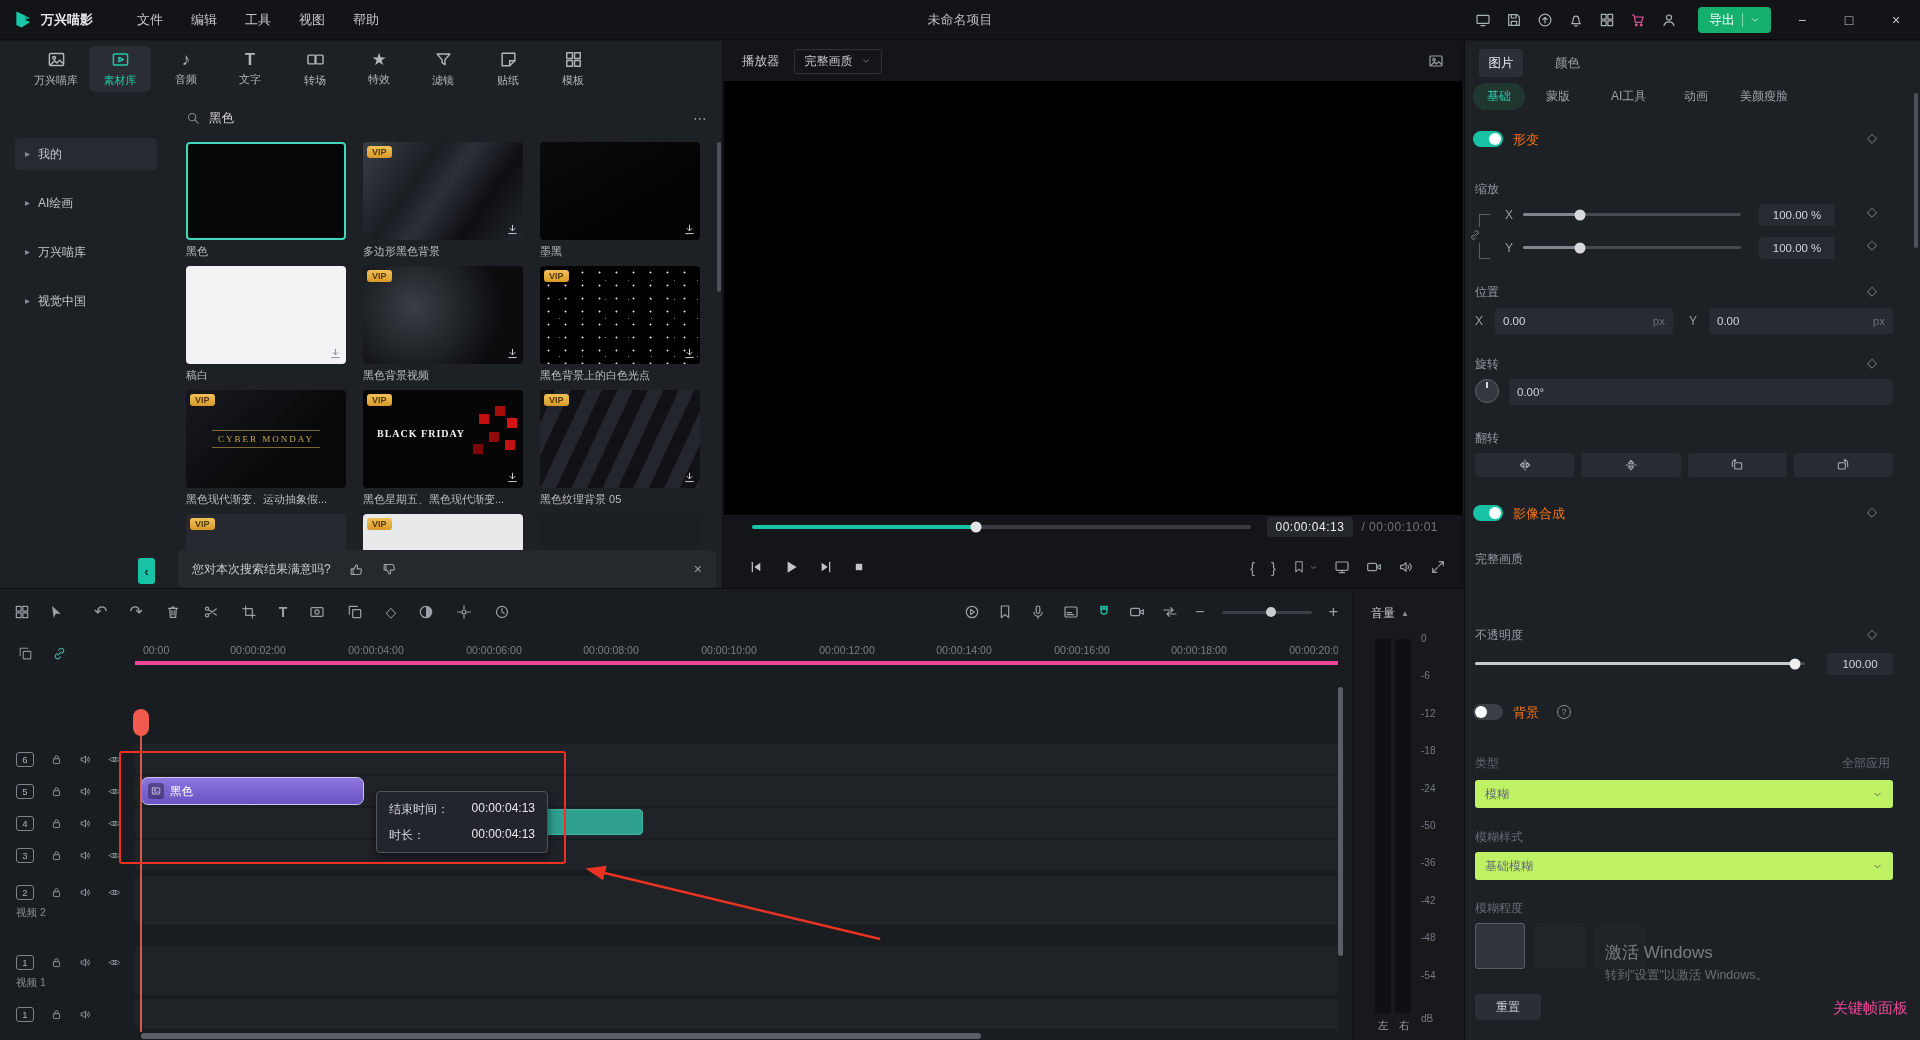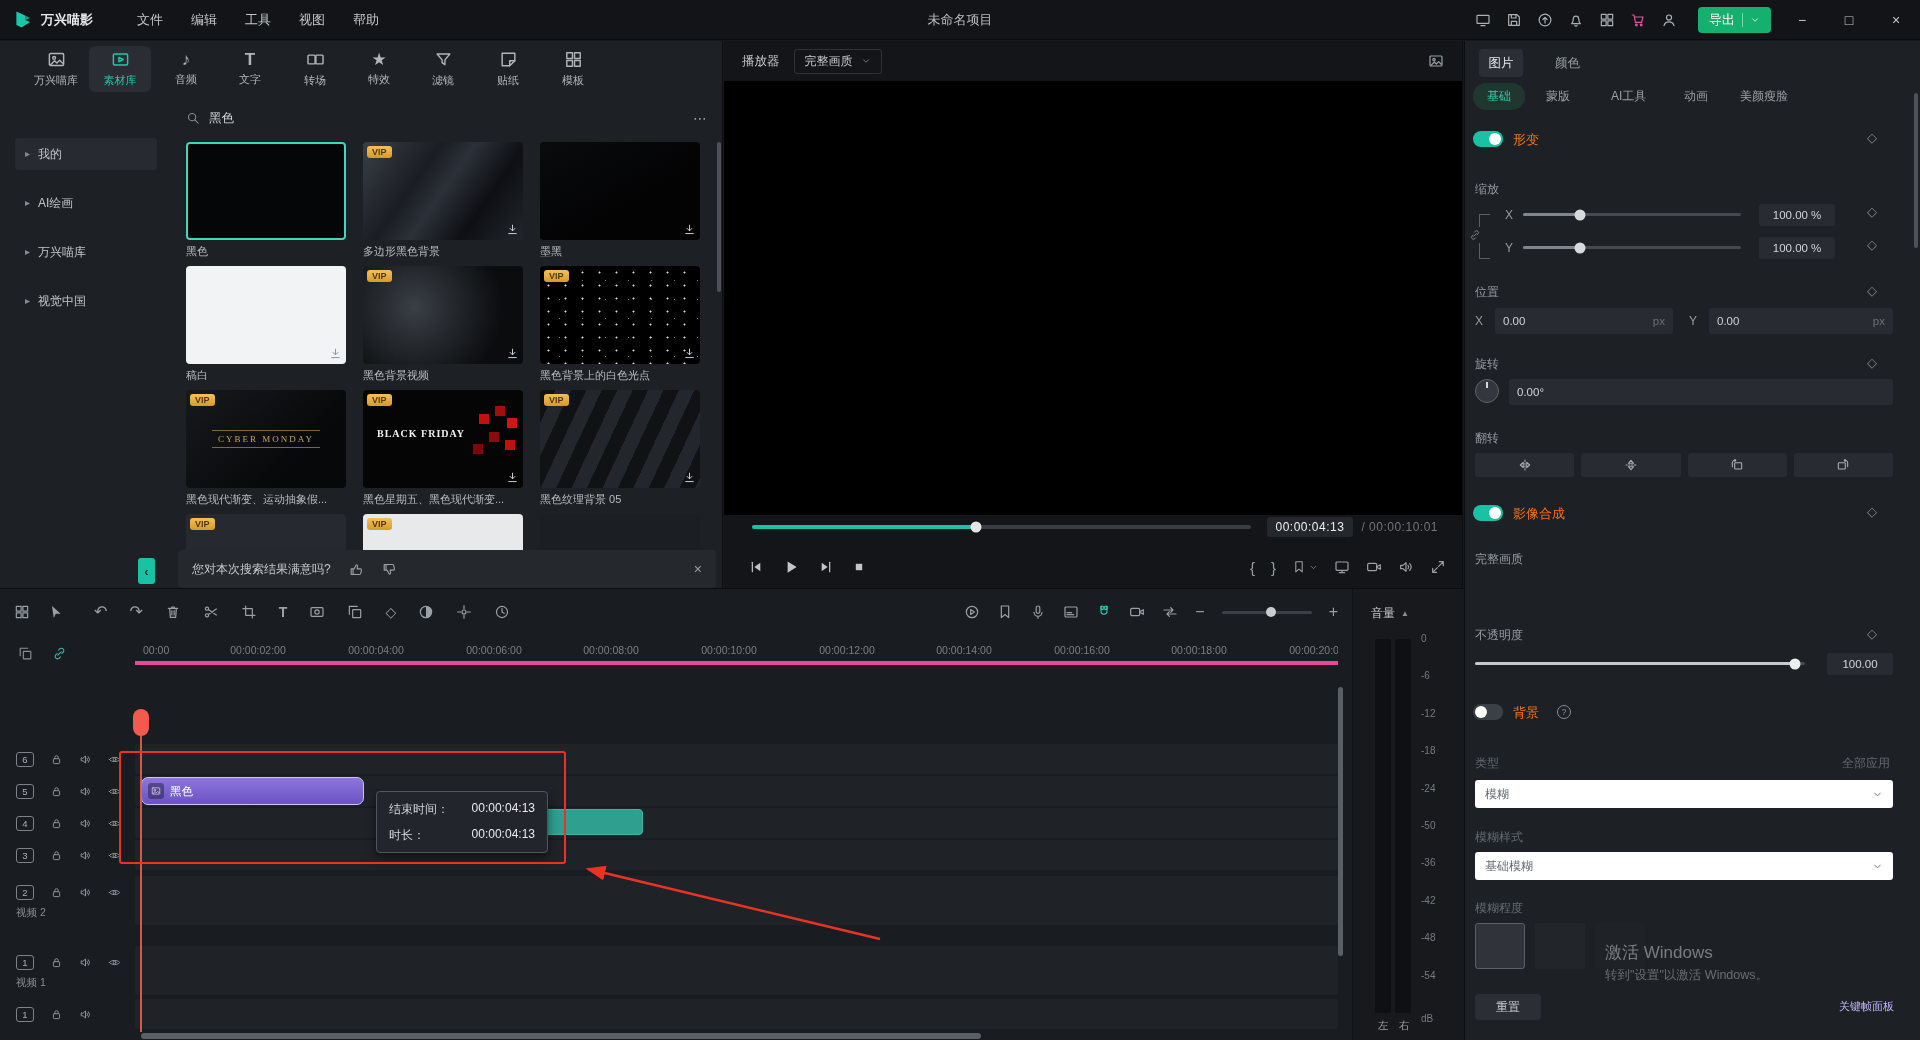--- a/index.html
+++ b/index.html
@@ -101,28 +101,28 @@
 .sliderT .lf{position:absolute;left:0;top:0;bottom:0;background:#80868d;border-radius:2px}
 .sliderT .hd{position:absolute;top:50%;transform:translate(-50%,-50%);width:11px;height:11px;border-radius:50%;background:#d8dadd}
 .vbox{position:absolute;background:#282c32;border-radius:3px;height:22px;display:flex;align-items:center;justify-content:center;gap:3px;font-size:11.5px;color:#d0d3d6}
 .inbox{position:absolute;background:#282c32;border-radius:3px;height:26px;display:flex;align-items:center;font-size:11.5px;color:#d0d3d6;padding:0 8px}
 .inbox .unit{margin-left:auto;color:#6a6f76}
 .ddl{position:absolute;left:10px;width:418px;height:28px;background:#282c32;border-radius:3px;display:flex;align-items:center;padding:0 10px;font-size:12px;color:#c9ccd0}
 .ddl .ic{width:11px;height:11px;margin-left:auto;color:#8b9097}
 .flipbtn{flex:1;height:24px;background:#282c32;border-radius:3px;display:flex;align-items:center;justify-content:center;color:#aab0b6}
 .flipbtn .ic{width:14px;height:14px}
 .dim{color:#646a71 !important}
-.ddl.dimbox{background:#ffffff;color:#646a71}
+.ddl.dimbox{background:#bef264;color:#646a71}
 .ddl.dimbox .ic{color:#4e545b}
 .blurthumb{position:absolute;top:882px;width:50px;height:46px;border-radius:3px}
 .helpc{display:inline-flex;width:14px;height:14px;border:1px solid #878d94;border-radius:50%;align-items:center;justify-content:center;font-size:9px;color:#878d94}
 .wm1{position:absolute;left:140px;top:900px;font-size:17px;color:rgba(210,215,220,.5)}
 .wm2{position:absolute;left:140px;top:926px;font-size:12.5px;color:rgba(210,215,220,.42)}
 .reset{position:absolute;left:10px;top:953px;width:66px;height:26px;background:#2b2f35;border-radius:4px;display:flex;align-items:center;justify-content:center;font-size:12px;color:#c9ccd0}
-.kfp{position:absolute;right:26px;top:958px;font-size:11px;color:#c4b5fd}
+.kfp{position:absolute;right:12px;top:958px;font-size:15px;color:#ec4899}
 .pscroll{position:absolute;right:2px;top:52px;width:4px;height:155px;background:#4d525a;border-radius:2px}
 .knob{position:absolute;left:10px;top:338px;width:24px;height:24px;border-radius:50%;background:#34383e;border:1px solid #5d636a}
 .knob::after{content:'';position:absolute;left:50%;top:2px;width:2px;height:6px;background:#d5d8db;transform:translateX(-50%)}
 .linkwrap{position:absolute;left:14px;top:173px;height:45px;width:14px;border-left:1px solid #5a5f66}
 .linkwrap::before,.linkwrap::after{content:'';position:absolute;left:0;width:10px;height:1px;background:#5a5f66}
 .linkwrap::before{top:0}.linkwrap::after{bottom:0}
 .linkico{position:absolute;left:4px;top:186px;color:#8b9097;background:#1d2126;padding:2px 0}
 
 
 .timeline{position:absolute;left:0;top:588px;width:1464px;height:452px;background:#191c20;border-top:1px solid #0b0d0f}

